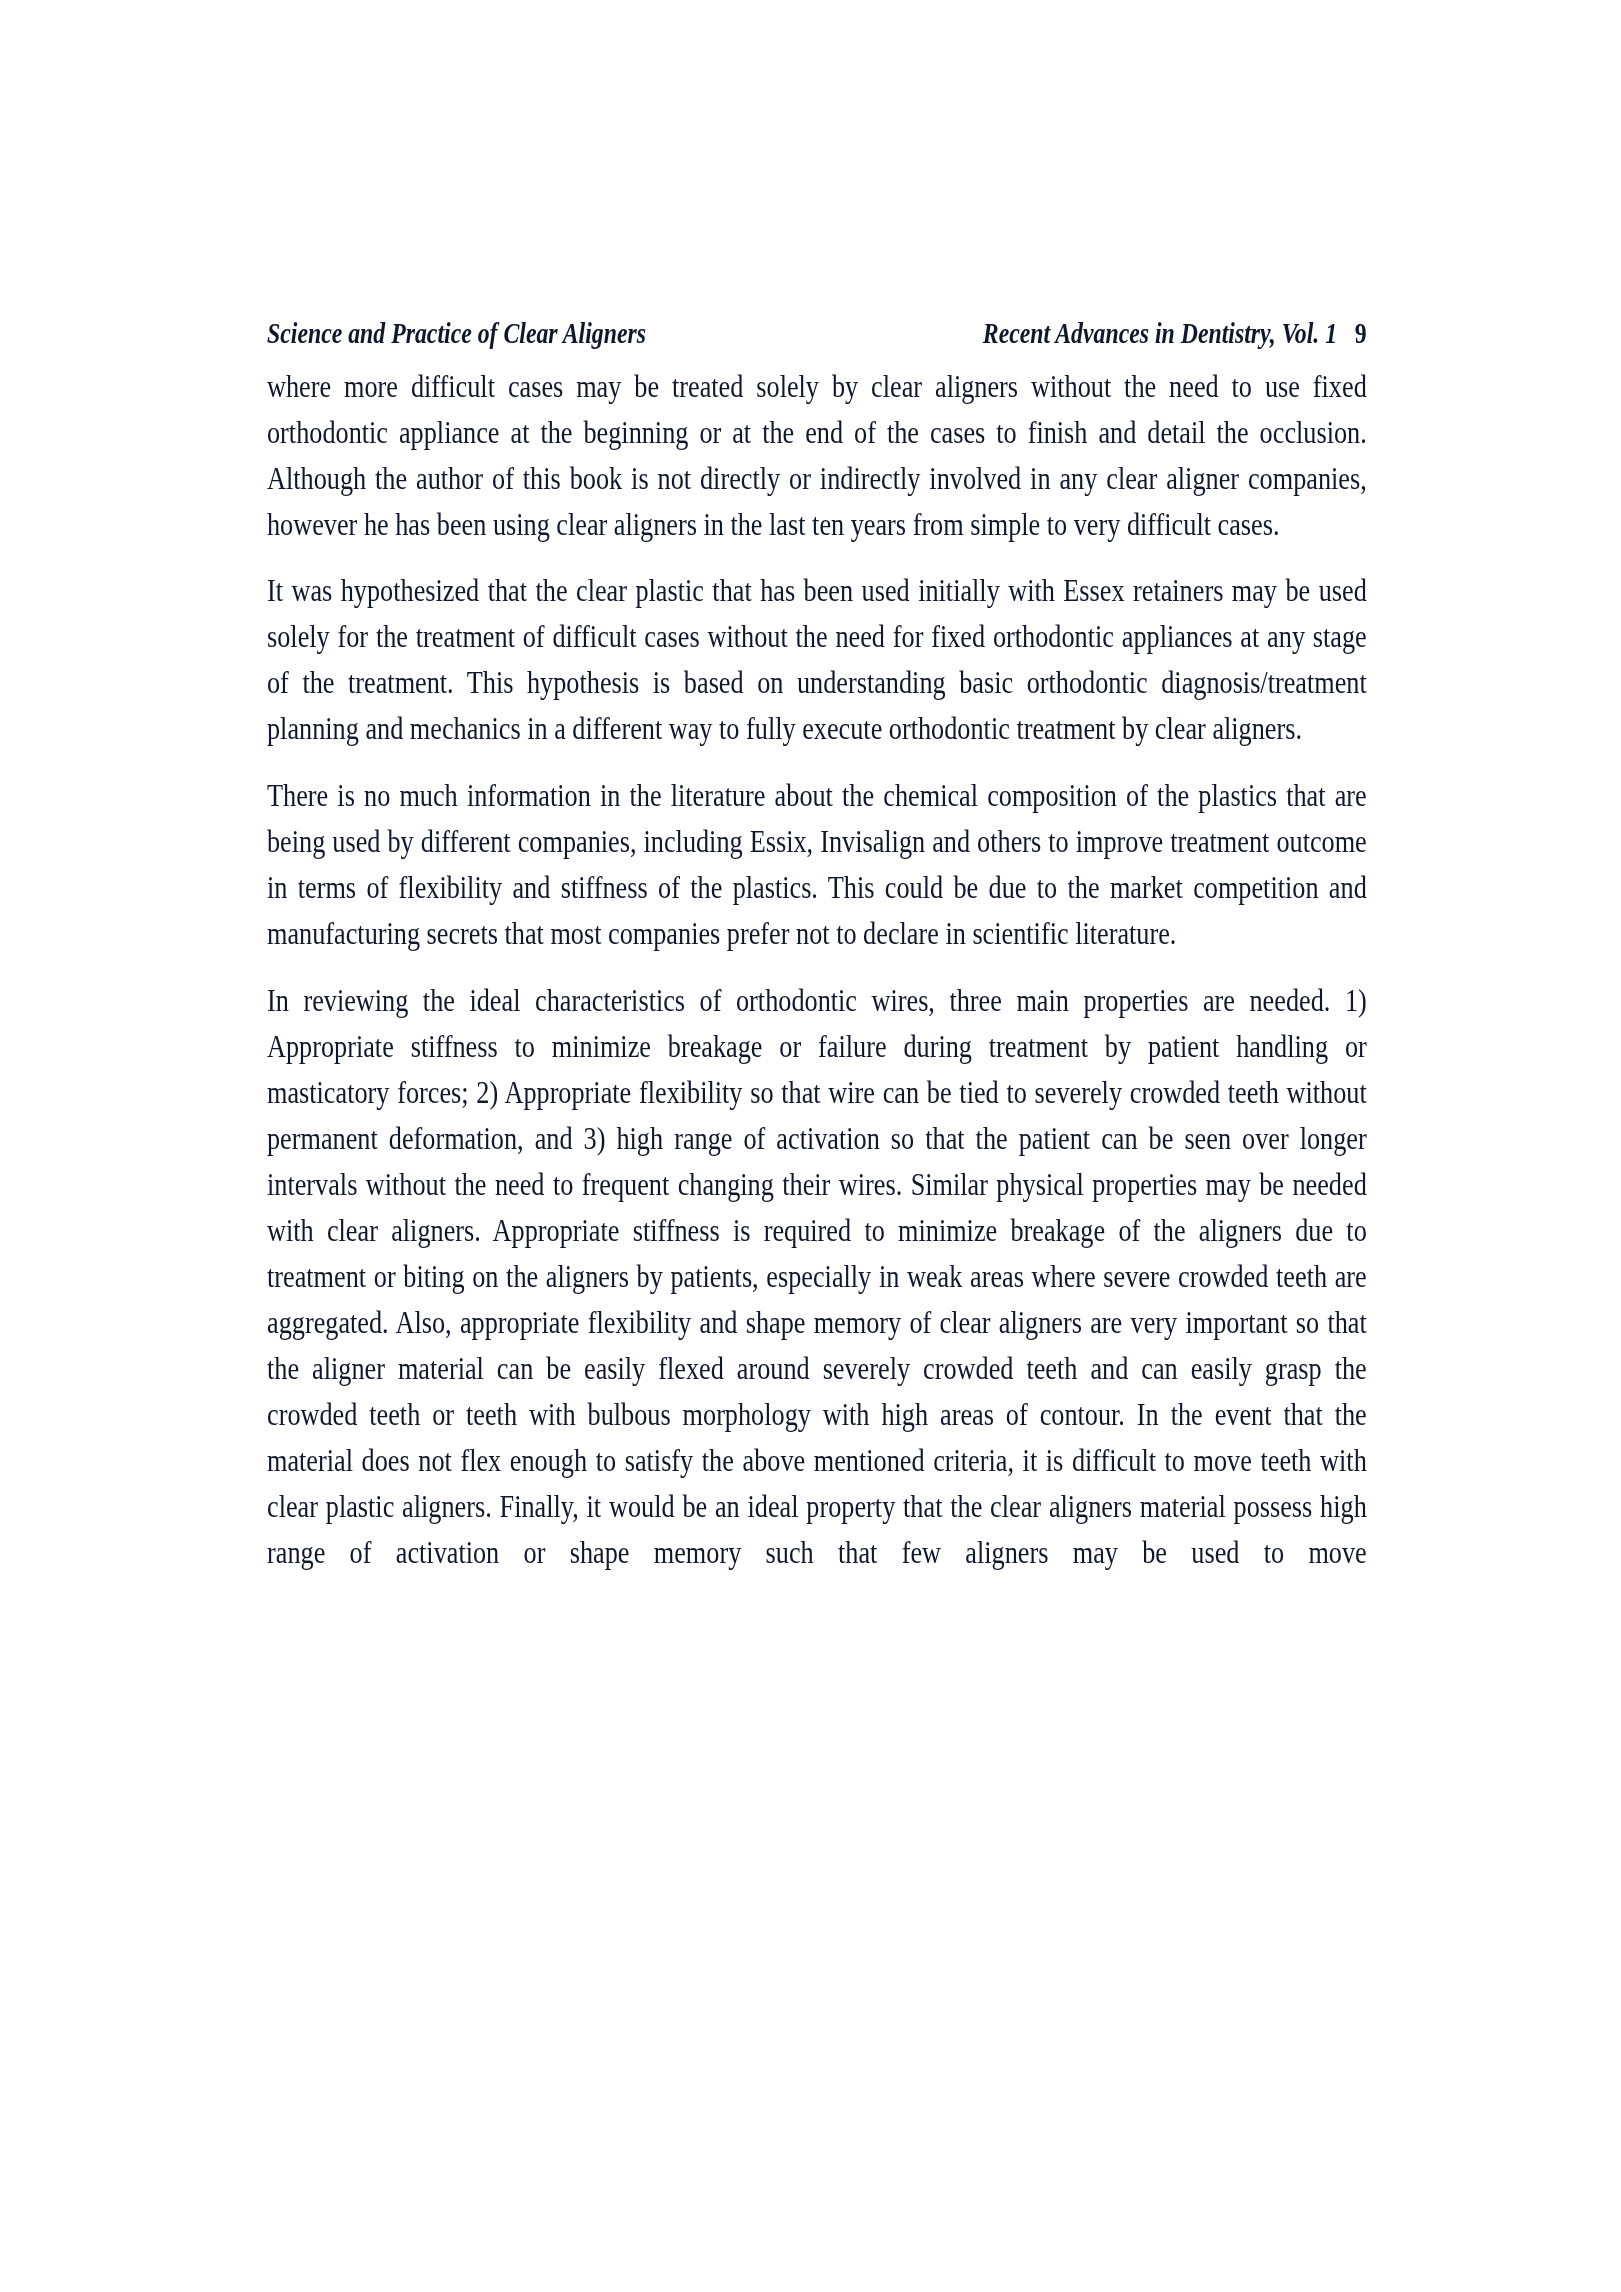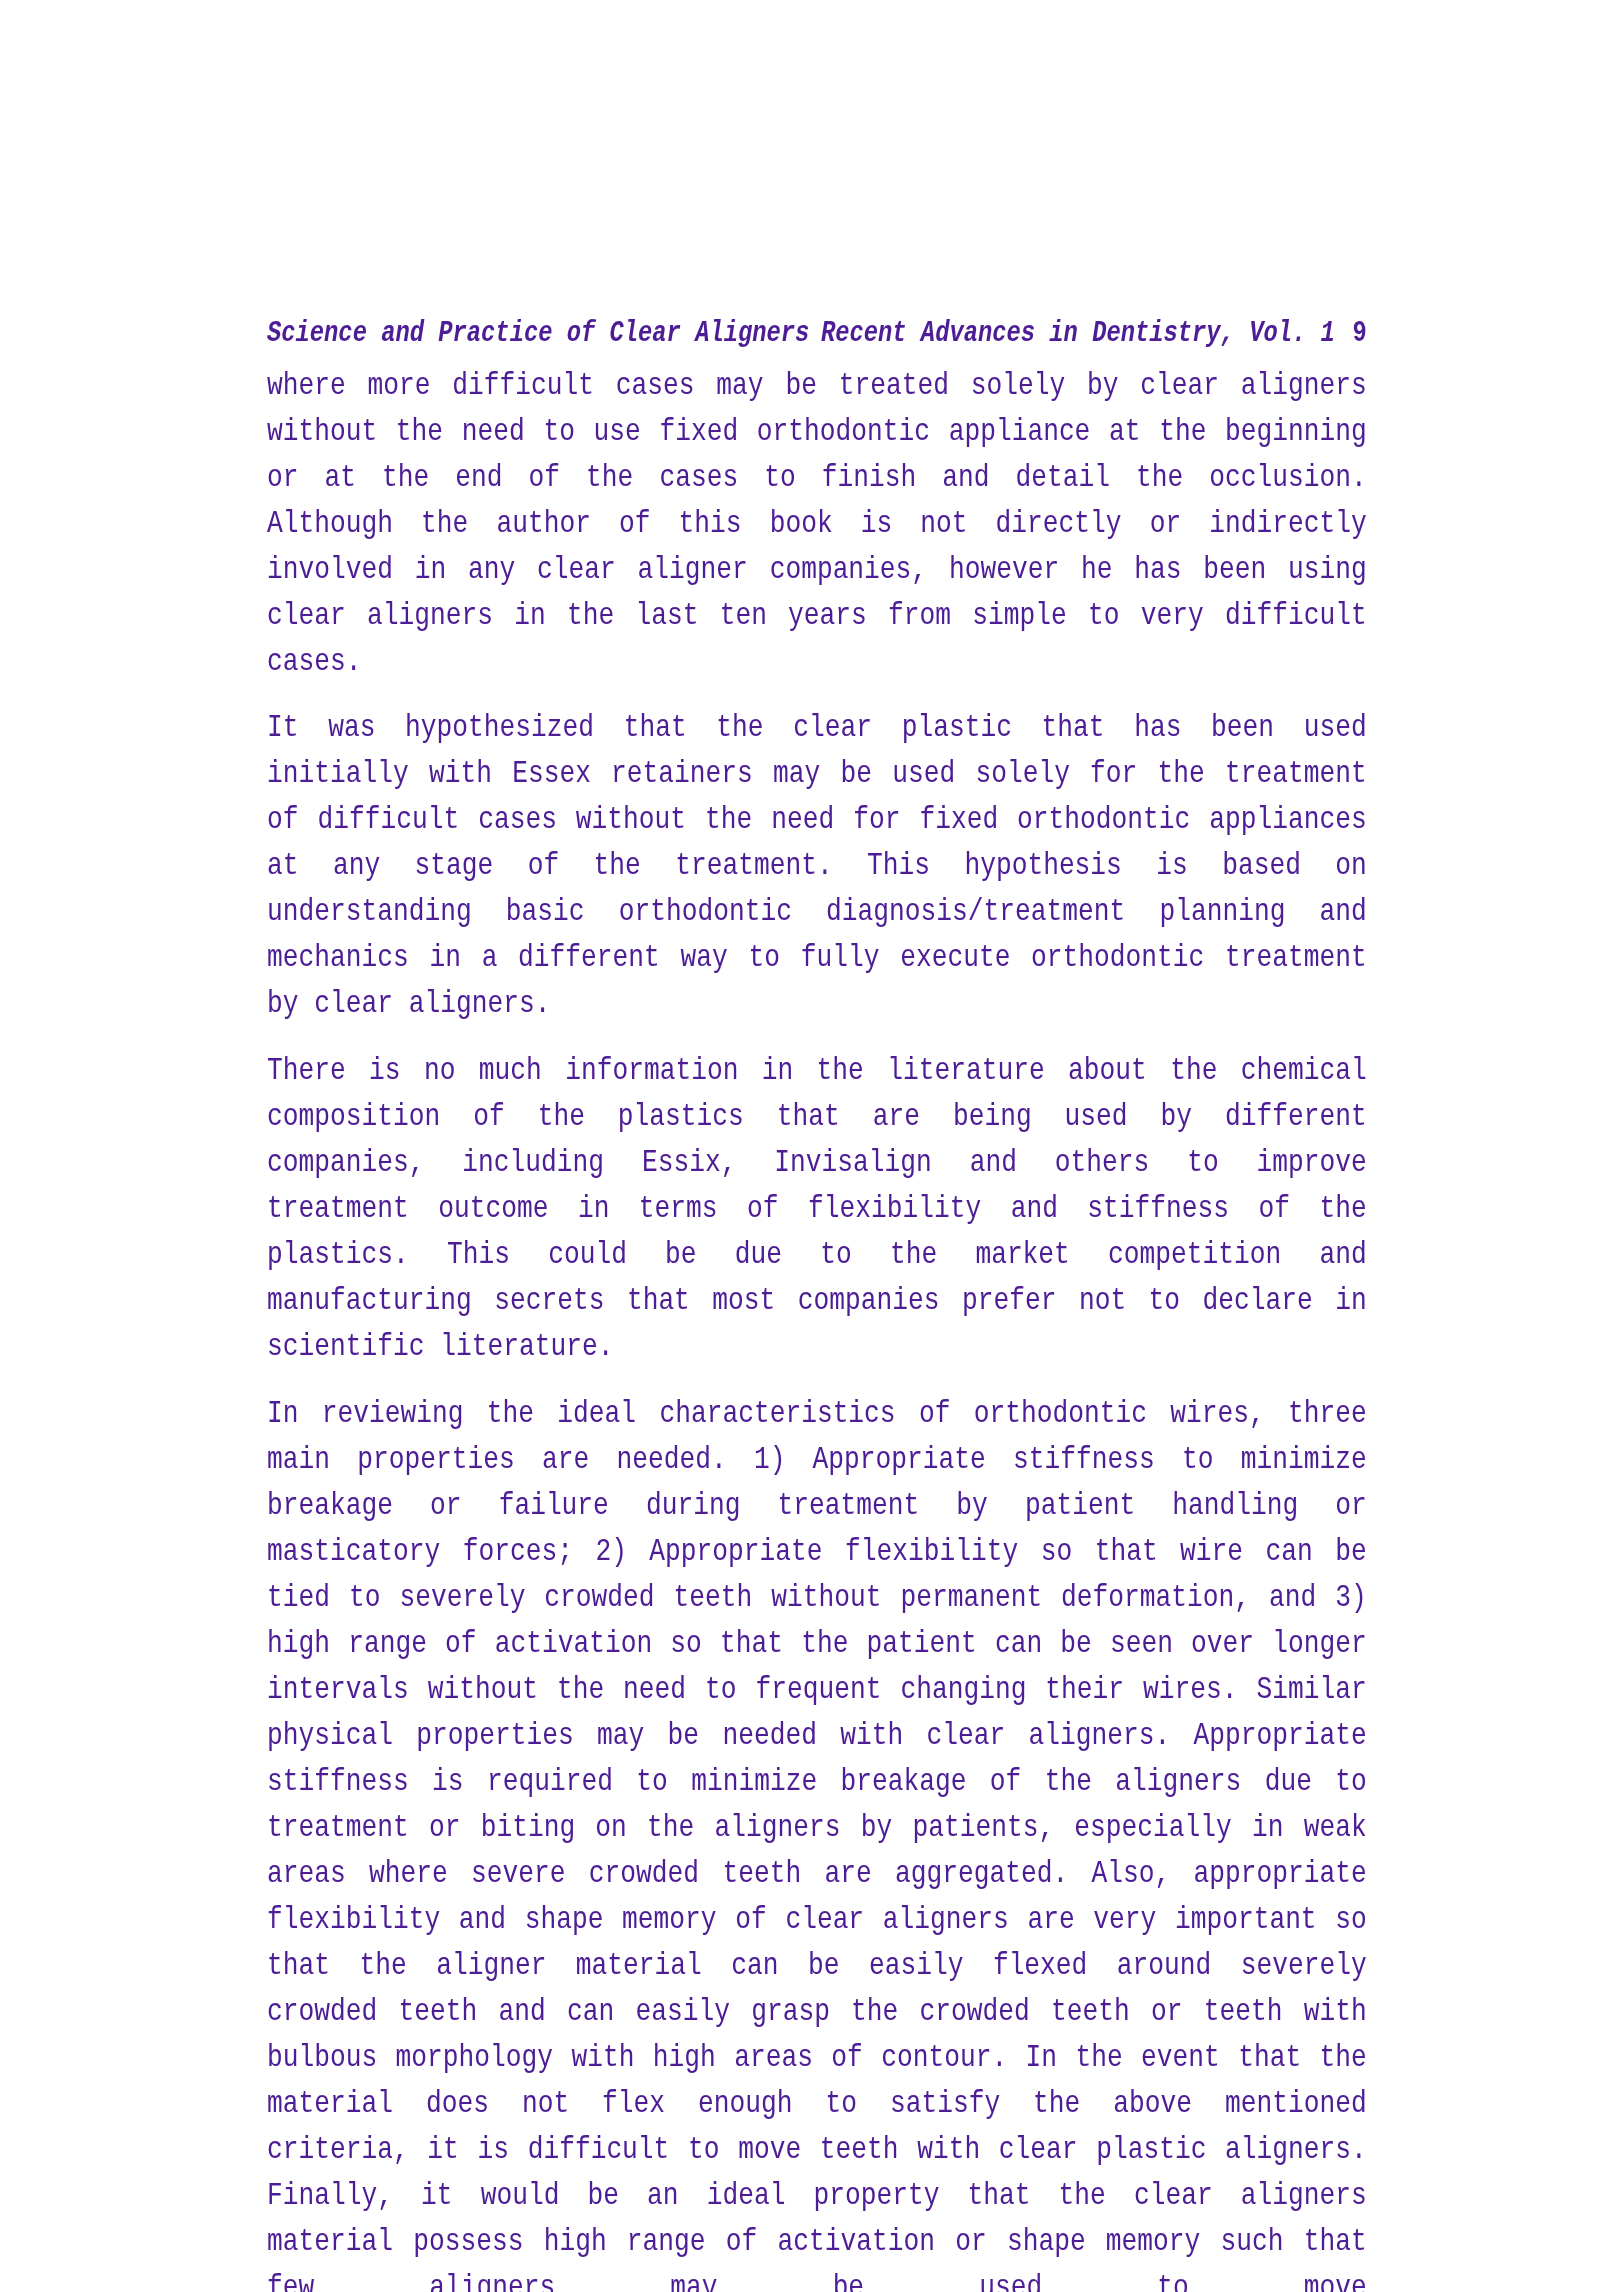--- a/index.html
+++ b/index.html
@@ -6,22 +6,22 @@
     margin: 0;
     padding: 0;
     background: #ffffff;
   }
   .page {
     position: relative;
     width: 1621px;
     height: 2293px;
     background: #ffffff;
     overflow: hidden;
-    font-family: Liberation Mono, monospace;
-    color: #4c1d95;
+    font-family: Liberation Serif, serif;
+    color: #0f172a;
   }
   
   .content {
     position: absolute;
     left: 267px;
     top: 316px;
     width: 1100px;
   }
   .squeeze {
     width: 1341px;

